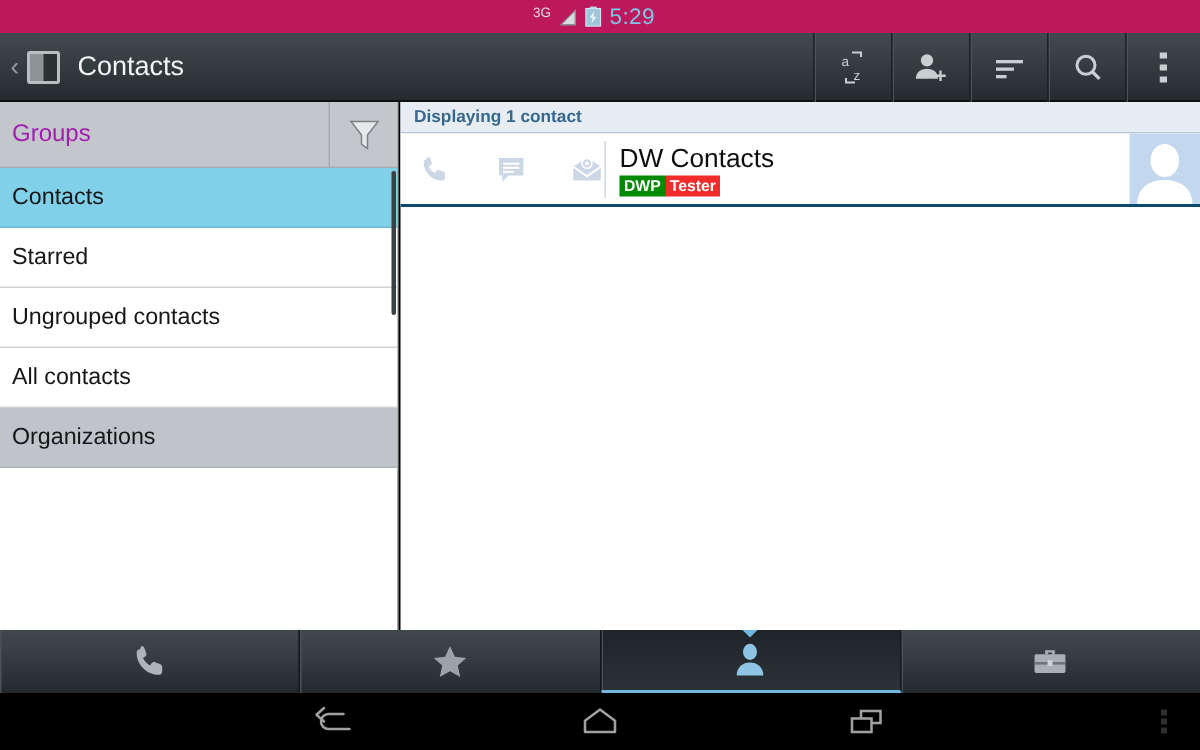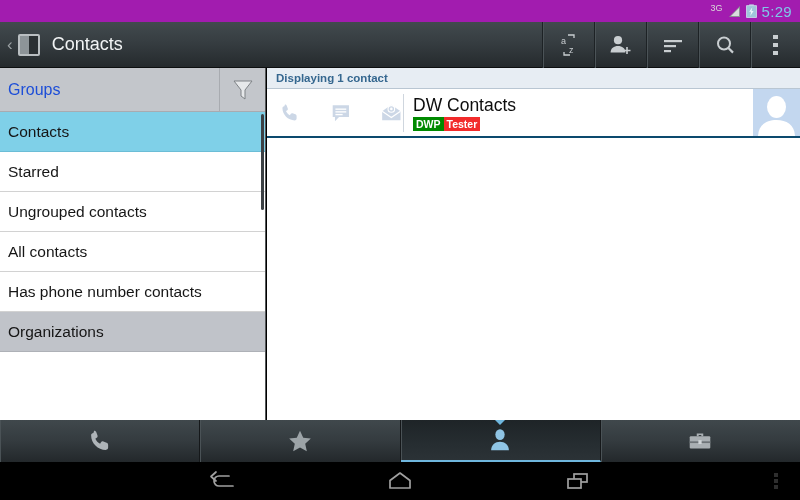--- a/index.html
+++ b/index.html
@@ -7,22 +7,22 @@
     width: 800px; height: 500px;
     background: #000;
     font-family: "Liberation Sans", sans-serif;
     overflow: hidden;
   }
   #screen { position: relative; width: 800px; height: 500px; background: #000; }
 
   
   .statusbar {
     position: absolute; top: 0; left: 0; width: 800px; height: 22px;
-    background: #a21caf; display: flex; align-items: center;
-    justify-content: flex-end; padding-right: 8px; gap: 5px;
+    background: #be185d; display: flex; align-items: center;
+    justify-content: center; padding-right: 8px; gap: 5px;
   }
   .sb-3g { color: #d8d8d8; font-size: 9px; line-height: 1; padding-bottom: 5px; }
   .sb-signal { display: block; }
   .sb-batt { display: block; }
   .sb-time { color: #7fc7e8; font-size: 15px; letter-spacing: 0.3px; }
 
   
   .actionbar {
     position: absolute; top: 22px; left: 0; width: 800px; height: 46px;
     background: linear-gradient(to bottom, #424a4e 0%, #363d41 45%, #252a2d 100%);
@@ -47,21 +47,21 @@
 
   
   .sidebar {
     position: absolute; top: 68px; left: 0; width: 266px; height: 352px;
     background: #fff; overflow: hidden; border-right: 1px solid #55585a;
   }
   .grp-header {
     height: 44px; background: #c3c6cb; display: flex; align-items: center;
     border-bottom: 1px solid #a8abb0; position: relative;
   }
-  .grp-header .label { font-size: 16px; color: #1d4ed8; padding-left: 8px; }
+  .grp-header .label { font-size: 16px; color: #a21caf; padding-left: 8px; }
   .grp-filter {
     position: absolute; right: 0; top: 0; width: 46px; height: 43px;
     display: flex; align-items: center; justify-content: center;
     border-left: 1px solid #a8abb0;
   }
   .srow {
     height: 40px; display: flex; align-items: center; padding-left: 8px;
     font-size: 15.5px; color: #161616; background: #fff;
     border-bottom: 1px solid #d2d2d2;
   }
@@ -217,23 +217,20 @@
     </div>
     <div class="srow">
       <span>Starred</span>
     </div>
     <div class="srow">
       <span>Ungrouped contacts</span>
     </div>
     <div class="srow">
       <span>All contacts</span>
     </div>
-    <div class="srow">
-      <span>Has phone number contacts</span>
-    </div>
     <div class="srow section">
       <span>Organizations</span>
     </div>
 
     <div class="sb-scroll"></div>
   </div>
 
   <div class="content">
 
     <div class="disp-header">

